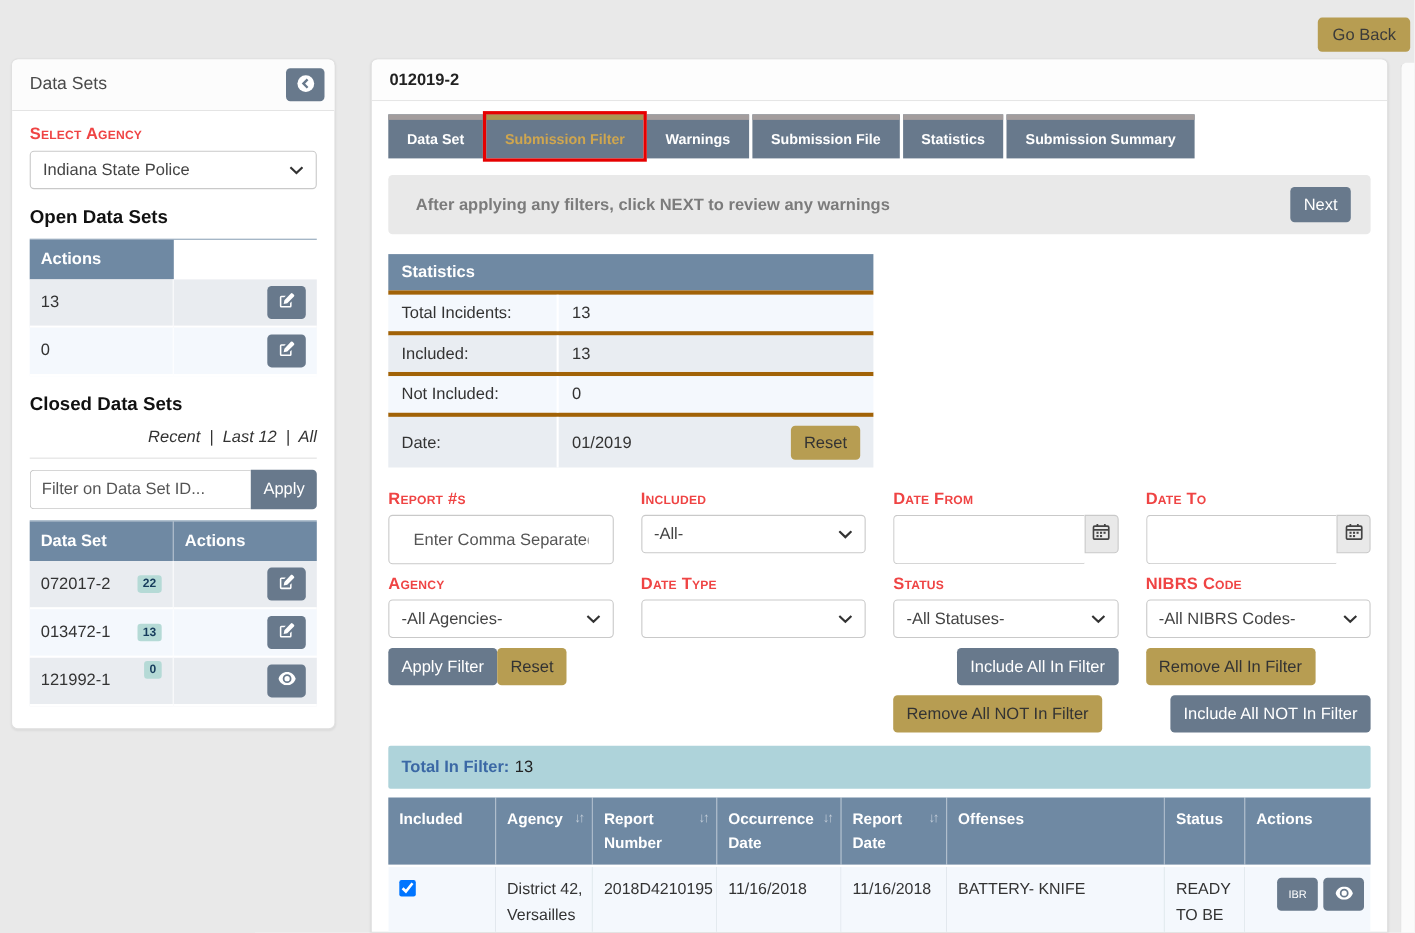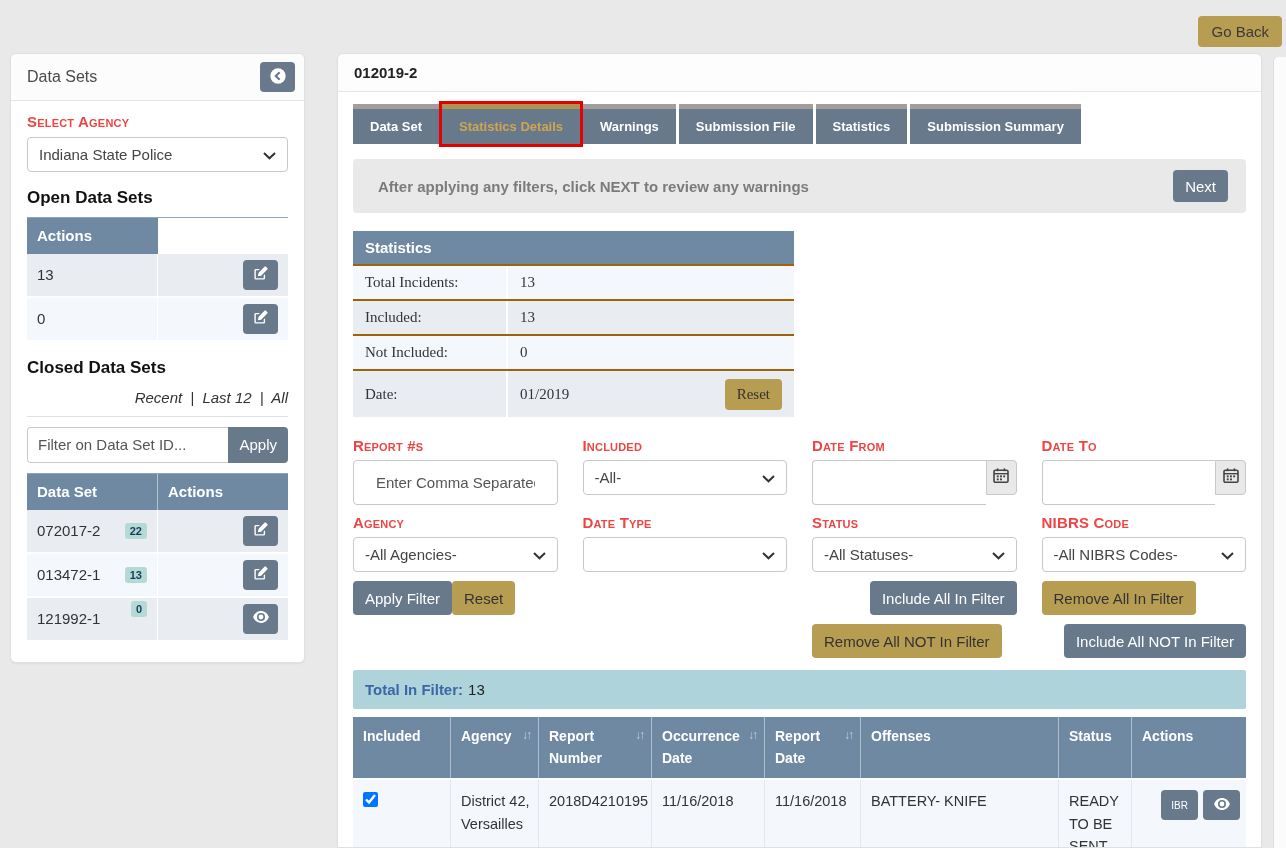--- a/index.html
+++ b/index.html
@@ -124,21 +124,21 @@
     border: none; border-radius: 4px; font-family: inherit; font-size: 15px;
     height: 34px; padding: 0 12px; cursor: pointer;
   }
   .btn-slate { background: #68798c; color: #fff; }
   .btn-gold  { background: #b79d52; color: #333; }
   .next-btn { height: 32px; margin-right: 8px; }
 
   
   .stats { margin: 18px 15px 0; width: 441px; }
   .stats-head { background: #6f89a3; color: #fff; font-weight: 700; font-size: 15px; padding: 8px 12px; }
-  .stats-row { display: flex; border-top: 2px solid #a16207; font-family: Liberation Serif, serif; }
+  .stats-row { display: flex; border-top: 4px solid #a16207; }
   .stats-row:nth-child(odd)  .s-cell { background: #e9edf2; }
   .stats-row:nth-child(even) .s-cell { background: #f4f8fd; }
   .s-cell { padding: 8px 12px; font-size: 15px; display: flex; align-items: center; }
   .s-label { width: 155px; border-right: 2px solid #fff; }
   .s-value { flex: 1; }
   .stats-row.date-row .s-cell { padding-top: 7px; padding-bottom: 7px; min-height: 46px; }
   .reset-sm { margin-left: auto; height: 31px; }
 
   
   .filters {
@@ -317,21 +317,21 @@
       </div>
     </div>
   </div>
 </div>
 
 <div id="main" class="panel">
   <div class="main-titlebar">012019-2</div>
 
   <div class="tabs">
     <button class="tab">Data Set</button>
-    <button class="tab active">Statistics Details</button>
+    <button class="tab active">Submission Filter</button>
     <button class="tab">Warnings</button>
     <button class="tab">Submission File</button>
     <button class="tab">Statistics</button>
     <button class="tab">Submission Summary</button>
   </div>
 
   <div class="notice">
     <span class="notice-text">After applying any filters, click NEXT to review any warnings</span>
     <button class="btn btn-slate next-btn">Next</button>
   </div>

